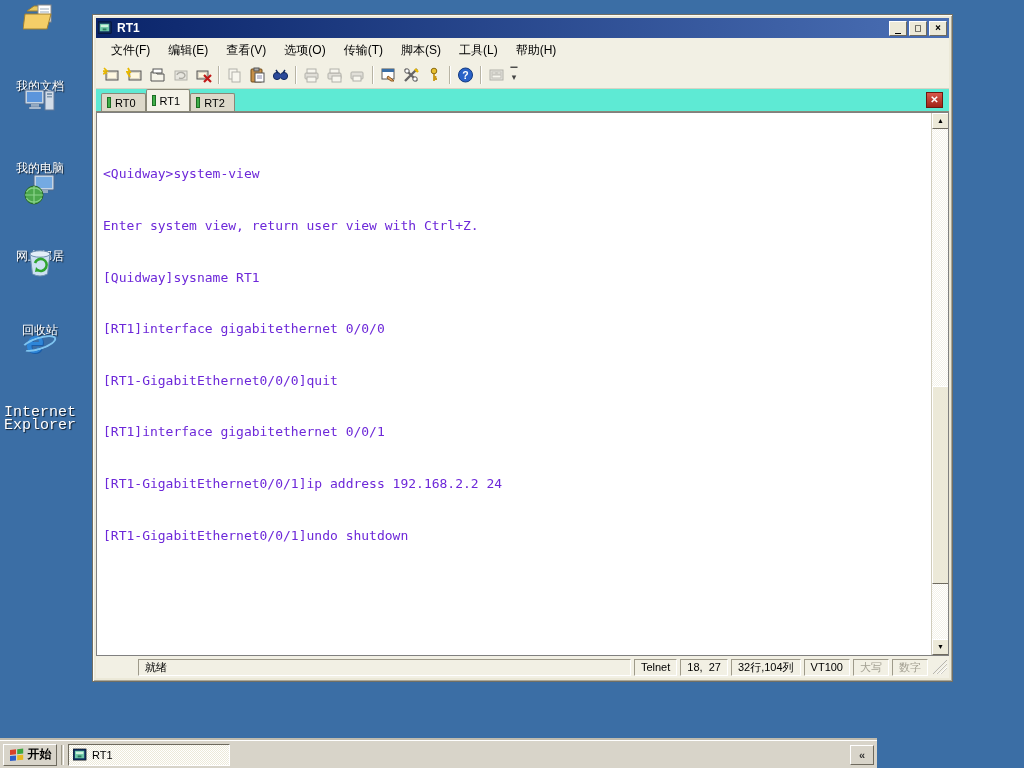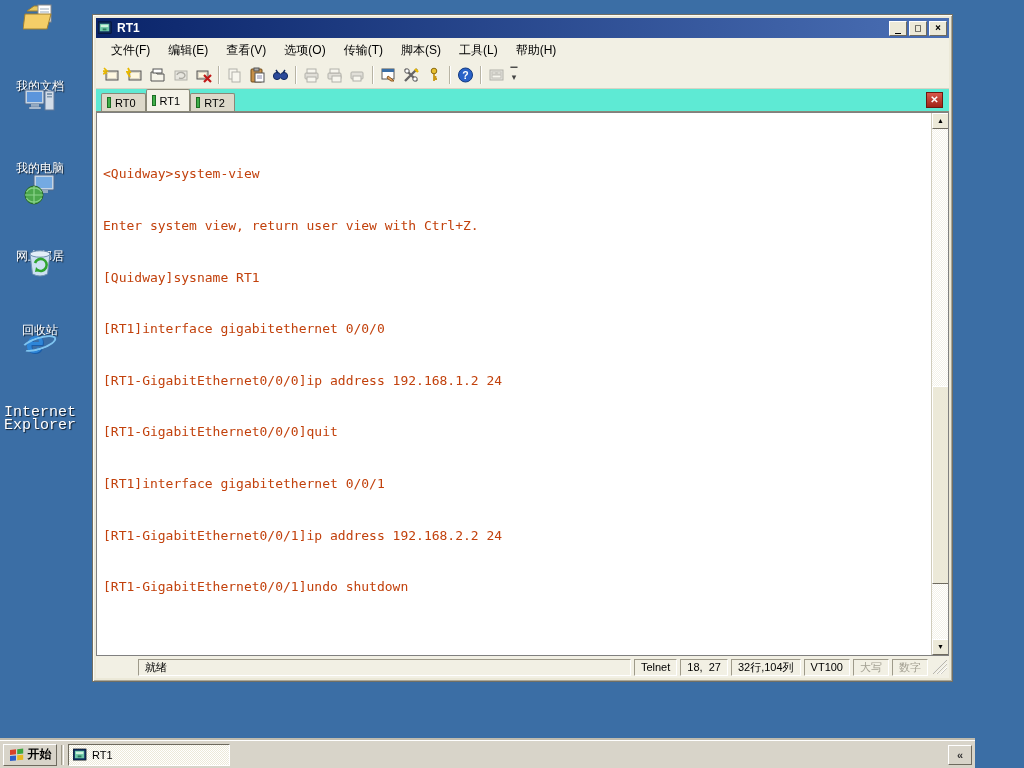--- a/index.html
+++ b/index.html
@@ -42,21 +42,21 @@
          border-radius:2px 2px 0 0; padding:0 9px 0 5px; height:18px; background:#DDD9CA; font-size:11px; color:#000; }
   .tab.active { height:22px; background:#F4F2E8; position:relative; z-index:2; }
   .tab-ind { width:4px; height:11px; background:#3FAE49; border:1px solid #1c6e24; }
   .closetab { position:absolute; right:6px; top:3px; width:17px; height:16px;
               background:linear-gradient(#d8584a,#a02418); border:1px solid #6e1810;
               color:#fff; font-size:10px; font-weight:bold; text-align:center; line-height:14px; }
 
   
   .termwrap { flex:1; position:relative; background:#FFFFFF; border:1px solid #808080; overflow:hidden; }
   .term { position:absolute; inset:0; right:18px; padding:18px 0 0 6px;
-          font-family:"DejaVu Sans Mono", monospace; font-size:13px; line-height:17.2px; color:#c2410c; white-space:pre; }
+          font-family:"DejaVu Sans Mono", monospace; font-size:13px; line-height:17.2px; color:#6d28d9; white-space:pre; }
 
   
   .sbar { position:absolute; top:0; right:0; bottom:0; width:17px; background:#F3F1E8;
           border-left:1px solid #d0ccbc;
           background-image:conic-gradient(#fff 25%, transparent 0 50%, #fff 0 75%, transparent 0);
           background-size:2px 2px; }
   .sbtn { position:absolute; left:0; width:17px; height:16px; background:#ECE9D8;
           border:1px solid; border-color:#fff #6e6a5e #6e6a5e #fff;
           font-size:7px; text-align:center; line-height:14px; color:#000; }
   .sbtn.up { top:0; } .sbtn.down { bottom:0; }
@@ -65,21 +65,21 @@
 
   
   .statusbar { height:22px; background:#F2F0E4; display:flex; align-items:center; gap:3px; padding:2px 2px 2px 2px; font-size:11px; flex:0 0 auto; }
   .spanel { border:1px solid; border-color:#9e9a8a #fff #fff #9e9a8a; height:17px; line-height:15px; padding:0 6px; white-space:pre; color:#000; }
   .spanel.grow { flex:1;margin-left:40px; }
   .spanel.dim { color:#A3A093; }
   .grip { width:14px; height:14px; margin-left:2px;
           background:linear-gradient(135deg, transparent 45%, #fff 45%, #9e9a8a 52%, transparent 52%, transparent 60%, #fff 60%, #9e9a8a 67%, transparent 67%, transparent 75%, #fff 75%, #9e9a8a 82%, transparent 82%); }
 
   
-  .taskbar { position:absolute; left:0; bottom:0; width:975px; height:28px; background:#D8D4C9;
+  .taskbar { position:absolute; left:0; bottom:0; width:877px; height:28px; background:#D8D4C9;
              border-top:1px solid #fff; box-shadow:0 -2px 0 #bfbbae; display:flex; align-items:center; padding:0 3px; }
   .startbtn { width:54px; height:22px; background:#D8D4C9; border:1px solid; border-color:#fff #6e6a5e #6e6a5e #fff;
               display:flex; align-items:center; justify-content:center; gap:3px; font-size:12px; font-weight:bold; }
   .qdiv { width:3px; height:20px; margin:0 4px; border-left:1px solid #9e9a8a; border-right:1px solid #fff; }
   .taskbtn { width:162px; height:22px; border:1px solid; border-color:#6e6a5e #fff #fff #6e6a5e;
              background-color:#ECE9D8;
              background-image:conic-gradient(#fff 25%, transparent 0 50%, #fff 0 75%, transparent 0);
              background-size:2px 2px;
              display:flex; align-items:center; gap:4px; padding:0 4px; font-size:11px; }
   .spacer { flex:1; }
@@ -319,21 +319,20 @@
     </span>
     <span class="closetab">✕</span>
   </div>
 
   <div class="termwrap">
     <div class="term">
       <div>&lt;Quidway&gt;system-view</div>
       <div>Enter system view, return user view with Ctrl+Z.</div>
       <div>[Quidway]sysname RT1</div>
       <div>[RT1]interface gigabitethernet 0/0/0</div>
-      <div>[RT1-GigabitEthernet0/0/0]ip address 192.168.1.2 24</div>
       <div>[RT1-GigabitEthernet0/0/0]quit</div>
       <div>[RT1]interface gigabitethernet 0/0/1</div>
       <div>[RT1-GigabitEthernet0/0/1]ip address 192.168.2.2 24</div>
       <div>[RT1-GigabitEthernet0/0/1]undo shutdown</div>
       
       
       
       
       
       

